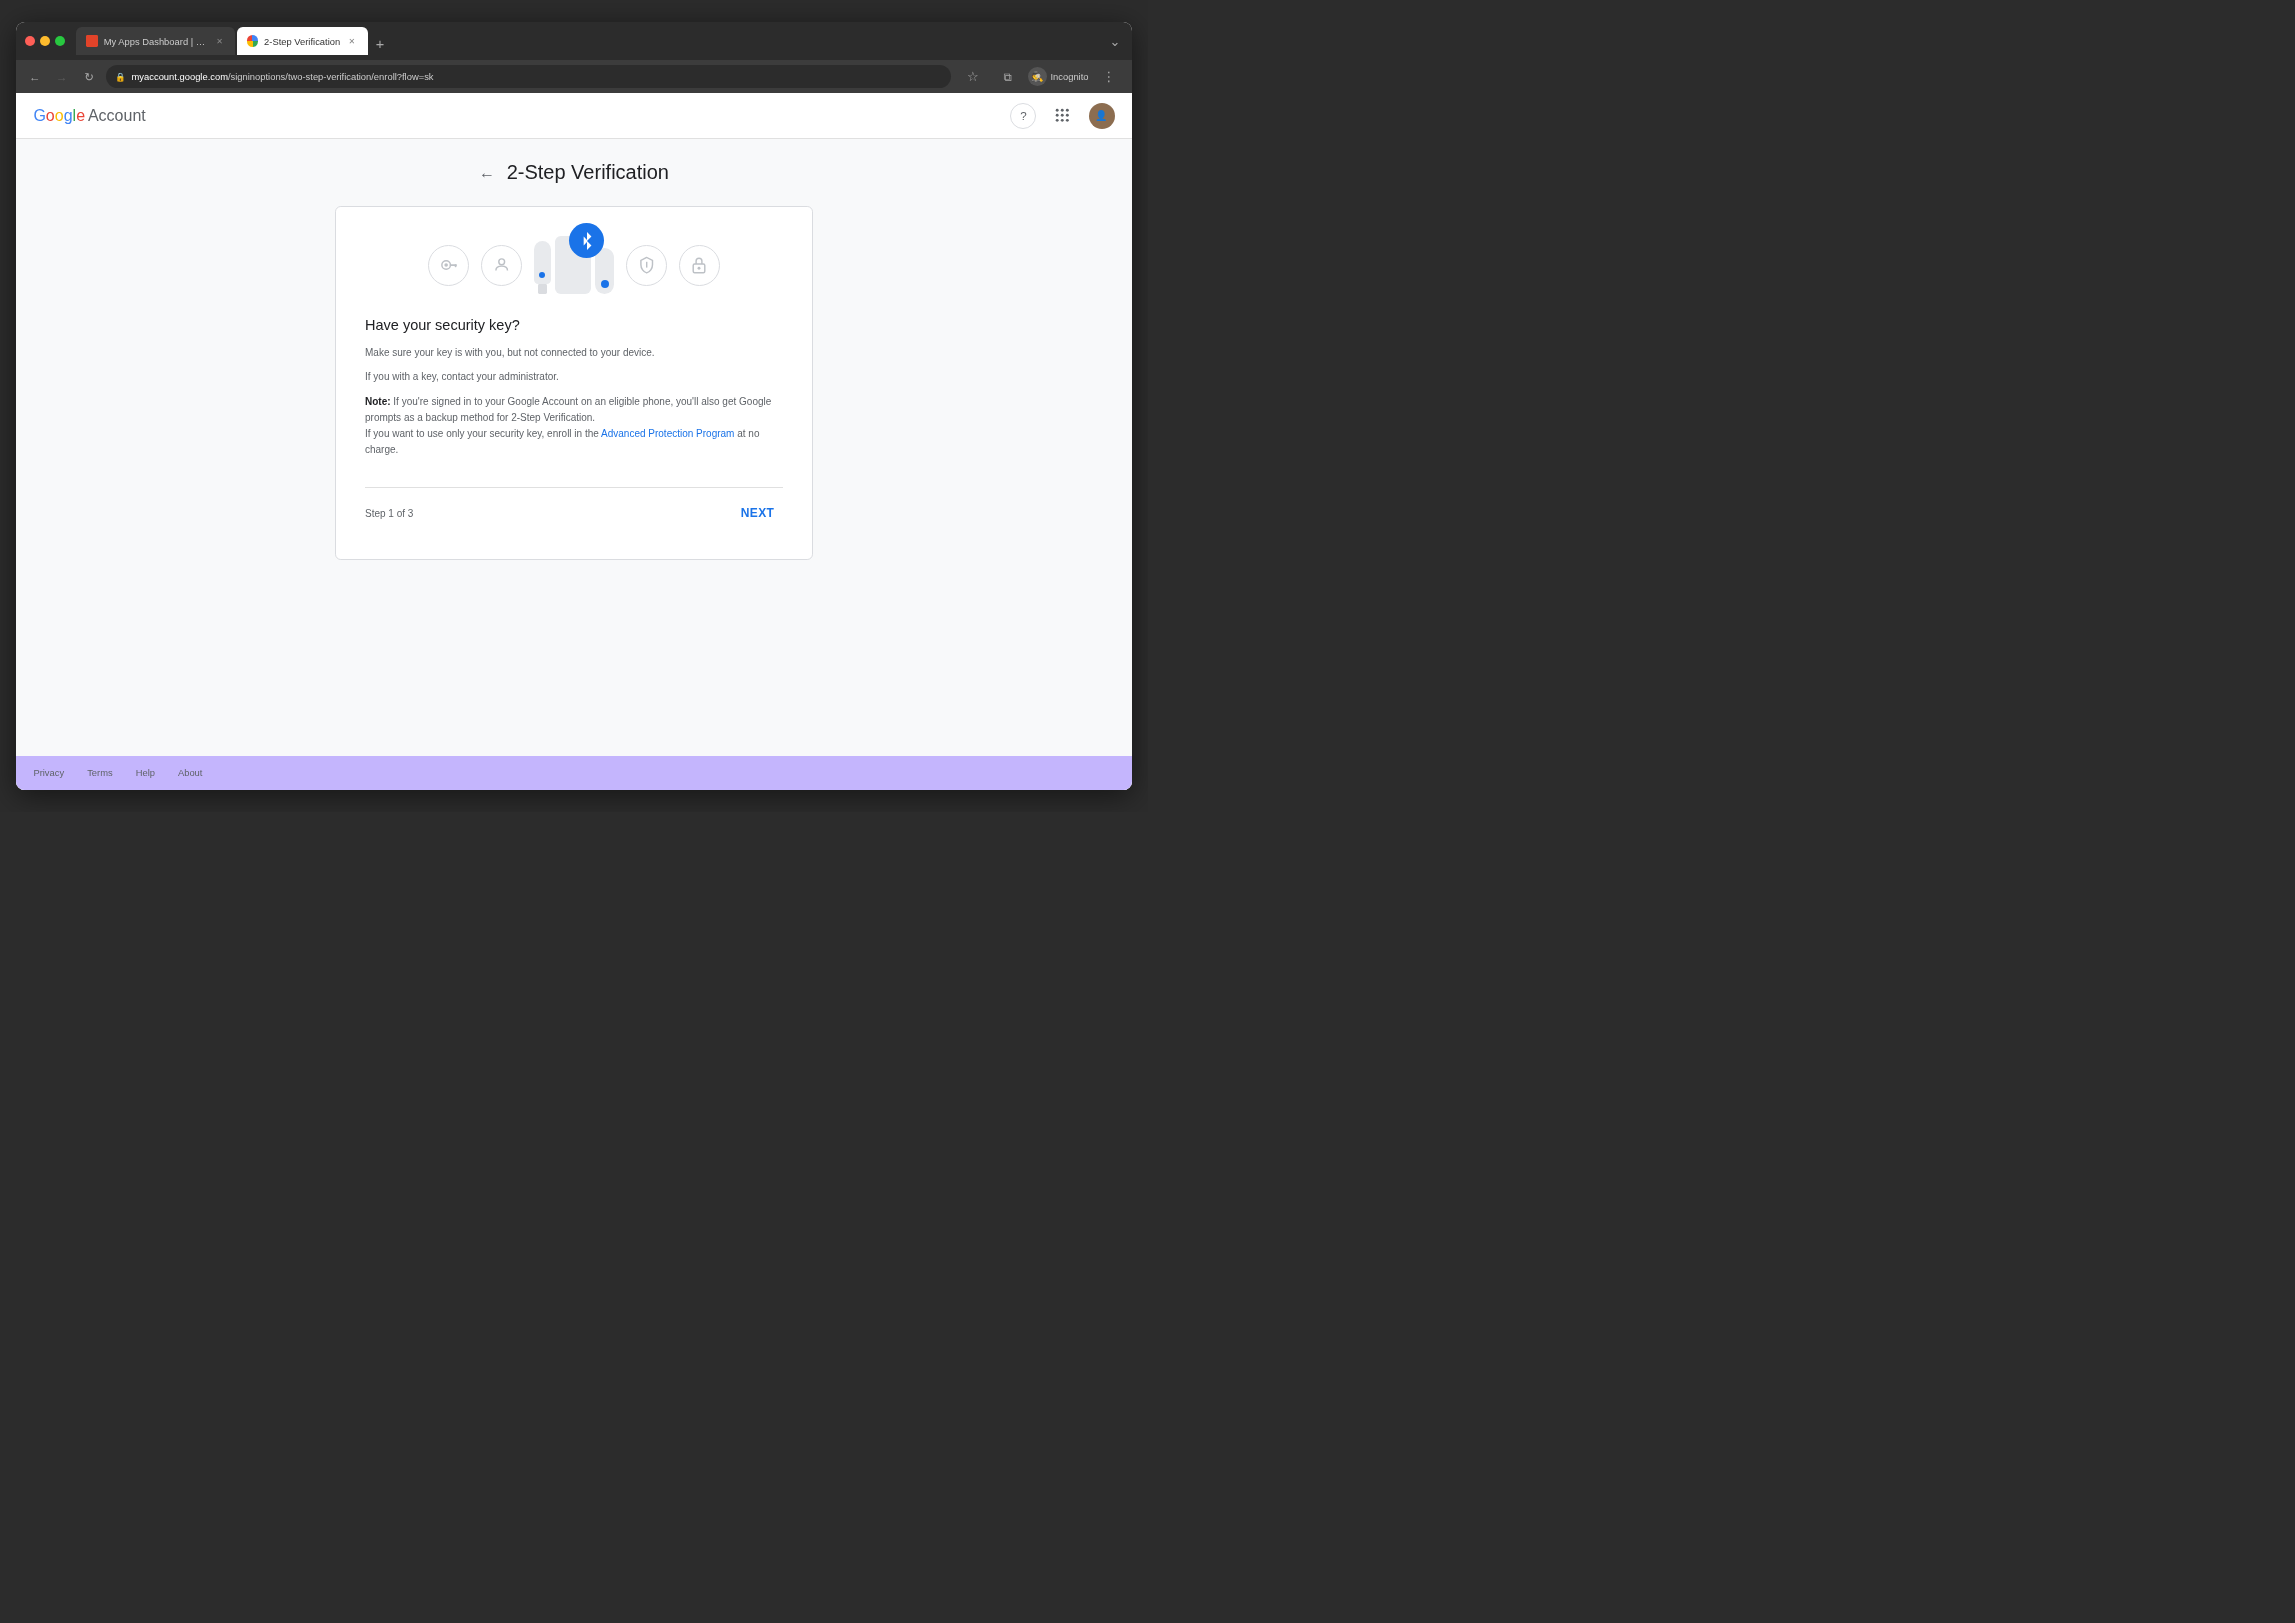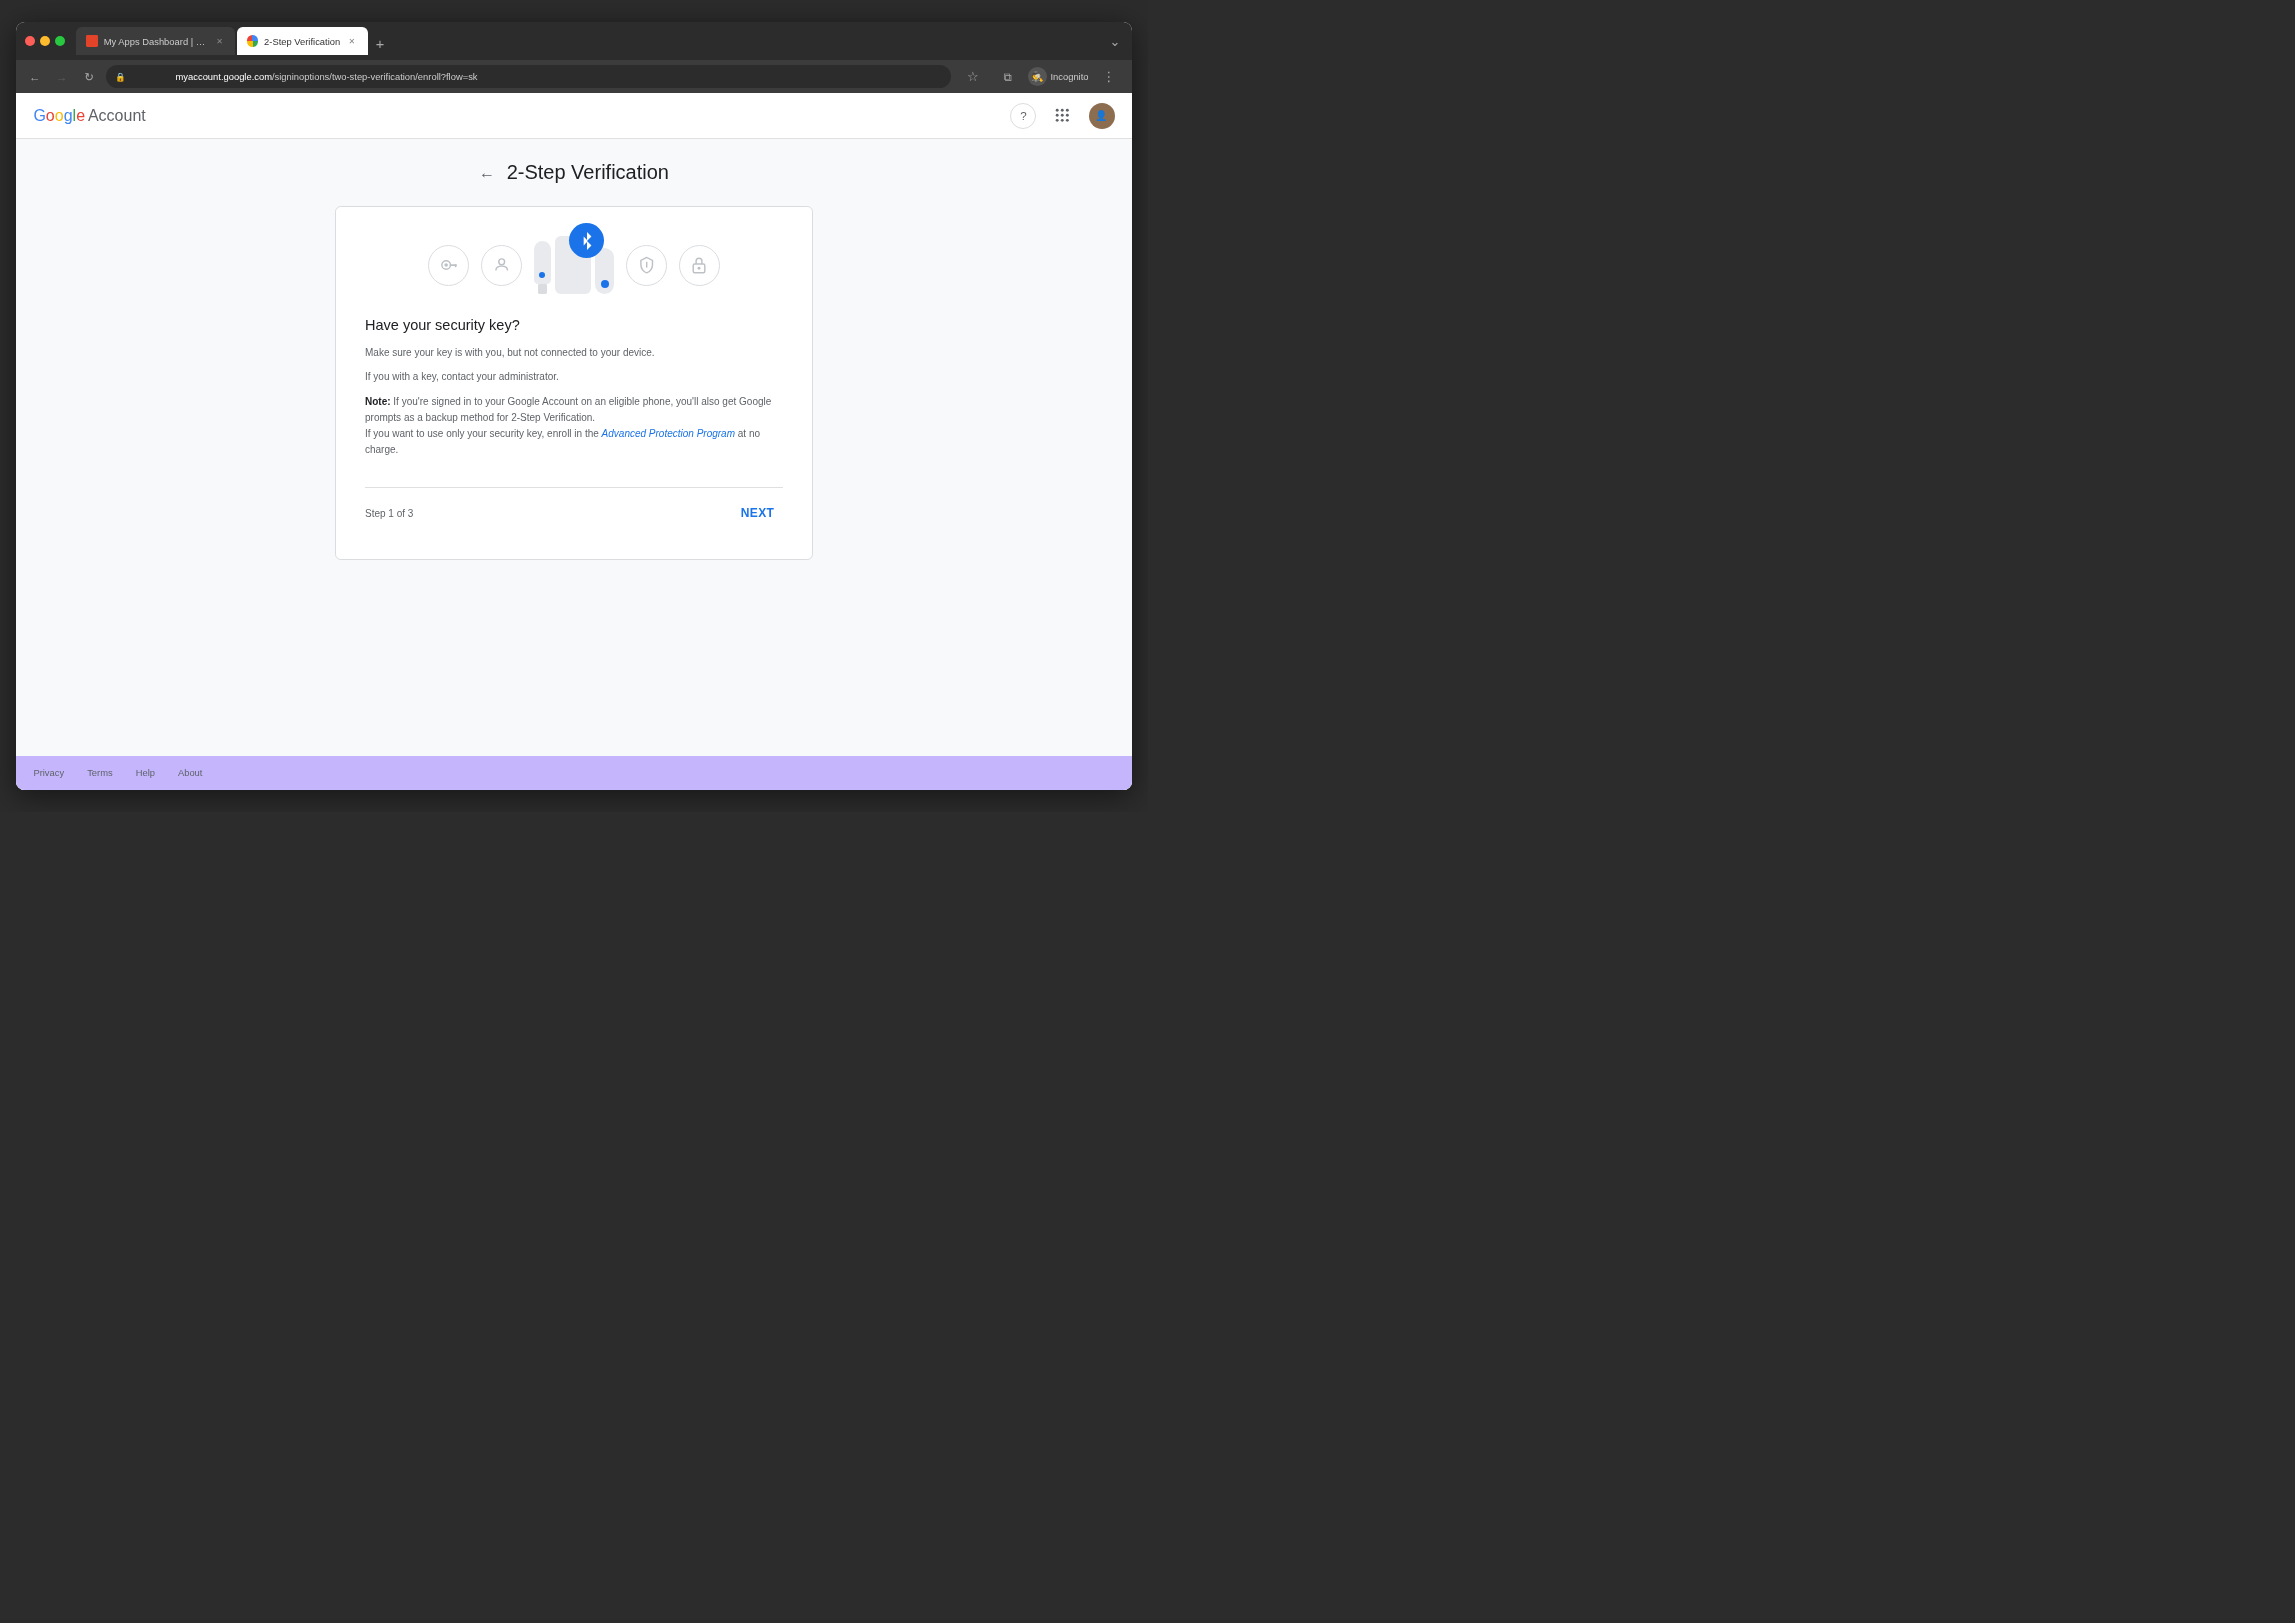--- a/index.html
+++ b/index.html
@@ -145,21 +145,20 @@
       color: #ddd;
       font-size: 9.4px;
     }
     .url-lock {
       color: #aaa;
       font-size: 8.7px;
     }
     .url-text {
       color: #ccc;
       font-size: 9.4px;
-      margin-left: 44px;
     }
     .url-text .host { color: #fff; }
     .address-right {
       display: flex;
       align-items: center;
       gap: 5.8px;
       color: #aaa;
     }
     .incognito-badge {
       display: flex;
@@ -315,21 +314,20 @@
       color: #5f6368;
       line-height: 1.6;
       margin-bottom: 8.7px;
     }
     .card-note strong {
       color: #202124;
     }
     .card-note a {
       color: #1a73e8;
       text-decoration: none;
-      font-style: italic;
     }
     .show-more-options {
       color: #1a73e8;
       font-size: 10px;
       cursor: pointer;
       text-decoration: none;
       margin-top: auto;
       padding-top: 43px;
       display: inline-block;
     }

